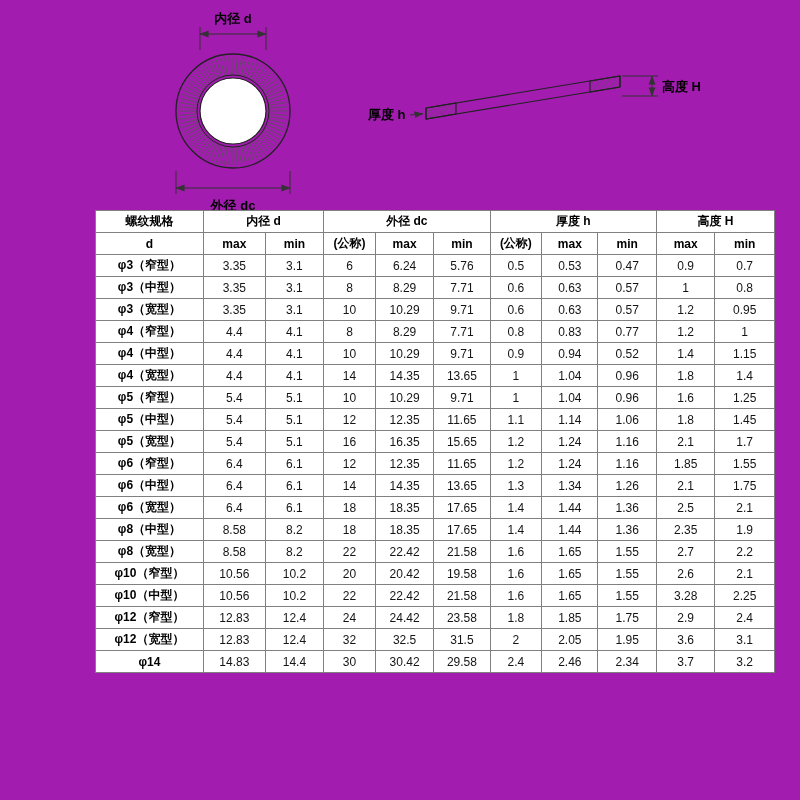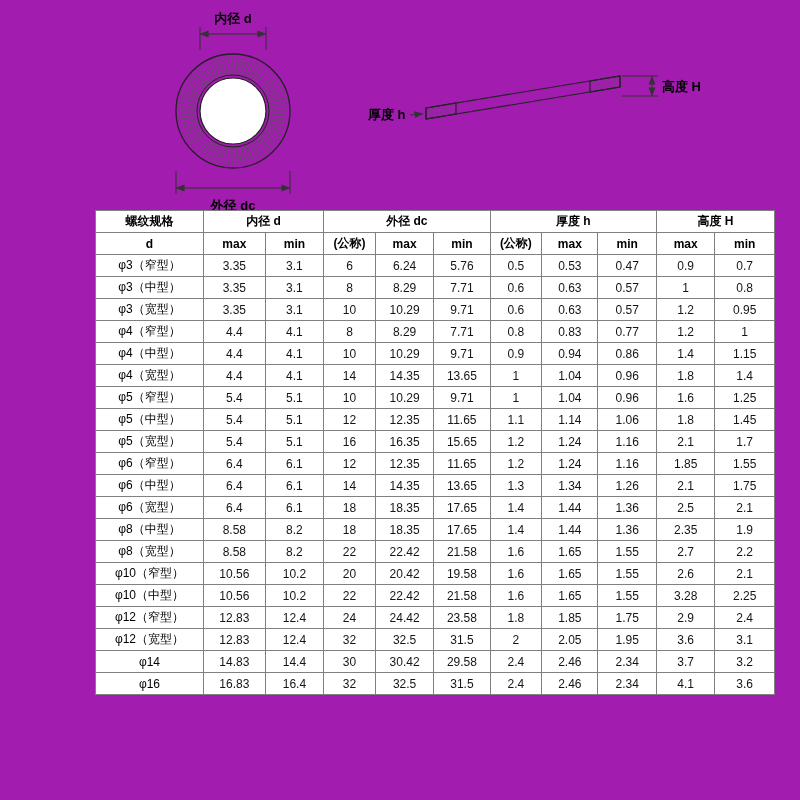--- a/index.html
+++ b/index.html
@@ -18,21 +18,21 @@
     background:#fff;
   }
   .spec-table th, .spec-table td {
     border:1px solid #808080;
     font-size:12px; color:#141414;
     text-align:center; vertical-align:middle;
     height:22px; padding:0 1px;
     white-space:nowrap; overflow:hidden;
   }
   .spec-table th { font-weight:bold; color:#000; }
-  .spec-table td.spec-col { font-weight:normal; color:#000; }
+  .spec-table td.spec-col { font-weight:bold; color:#000; }
 </style>
 </head>
 <body>
 
 <div class="page">
 
   <svg class="topview" width="210" height="208" viewBox="0 0 210 208">
     <defs>
       <marker id="tv-arrow" viewBox="0 0 10 10" refX="9.5" refY="5" markerWidth="9" markerHeight="9" orient="auto-start-reverse">
         <path d="M0,1.2 L10,5 L0,8.8 z" fill="#333"></path>
@@ -263,21 +263,21 @@
         </tr>
         <tr>
           <td class="spec-col">φ4（中型）</td>
           <td>4.4</td>
           <td>4.1</td>
           <td>10</td>
           <td>10.29</td>
           <td>9.71</td>
           <td>0.9</td>
           <td>0.94</td>
-          <td>0.86</td>
+          <td>0.52</td>
           <td>1.4</td>
           <td>1.15</td>
         </tr>
         <tr>
           <td class="spec-col">φ4（宽型）</td>
           <td>4.4</td>
           <td>4.1</td>
           <td>14</td>
           <td>14.35</td>
           <td>13.65</td>
@@ -449,29 +449,16 @@
           <td>14.4</td>
           <td>30</td>
           <td>30.42</td>
           <td>29.58</td>
           <td>2.4</td>
           <td>2.46</td>
           <td>2.34</td>
           <td>3.7</td>
           <td>3.2</td>
         </tr>
-        <tr>
-          <td class="spec-col">φ16</td>
-          <td>16.83</td>
-          <td>16.4</td>
-          <td>32</td>
-          <td>32.5</td>
-          <td>31.5</td>
-          <td>2.4</td>
-          <td>2.46</td>
-          <td>2.34</td>
-          <td>4.1</td>
-          <td>3.6</td>
-        </tr>
       </tbody>
   </table>
 
 </div>
 
 </body></html>

